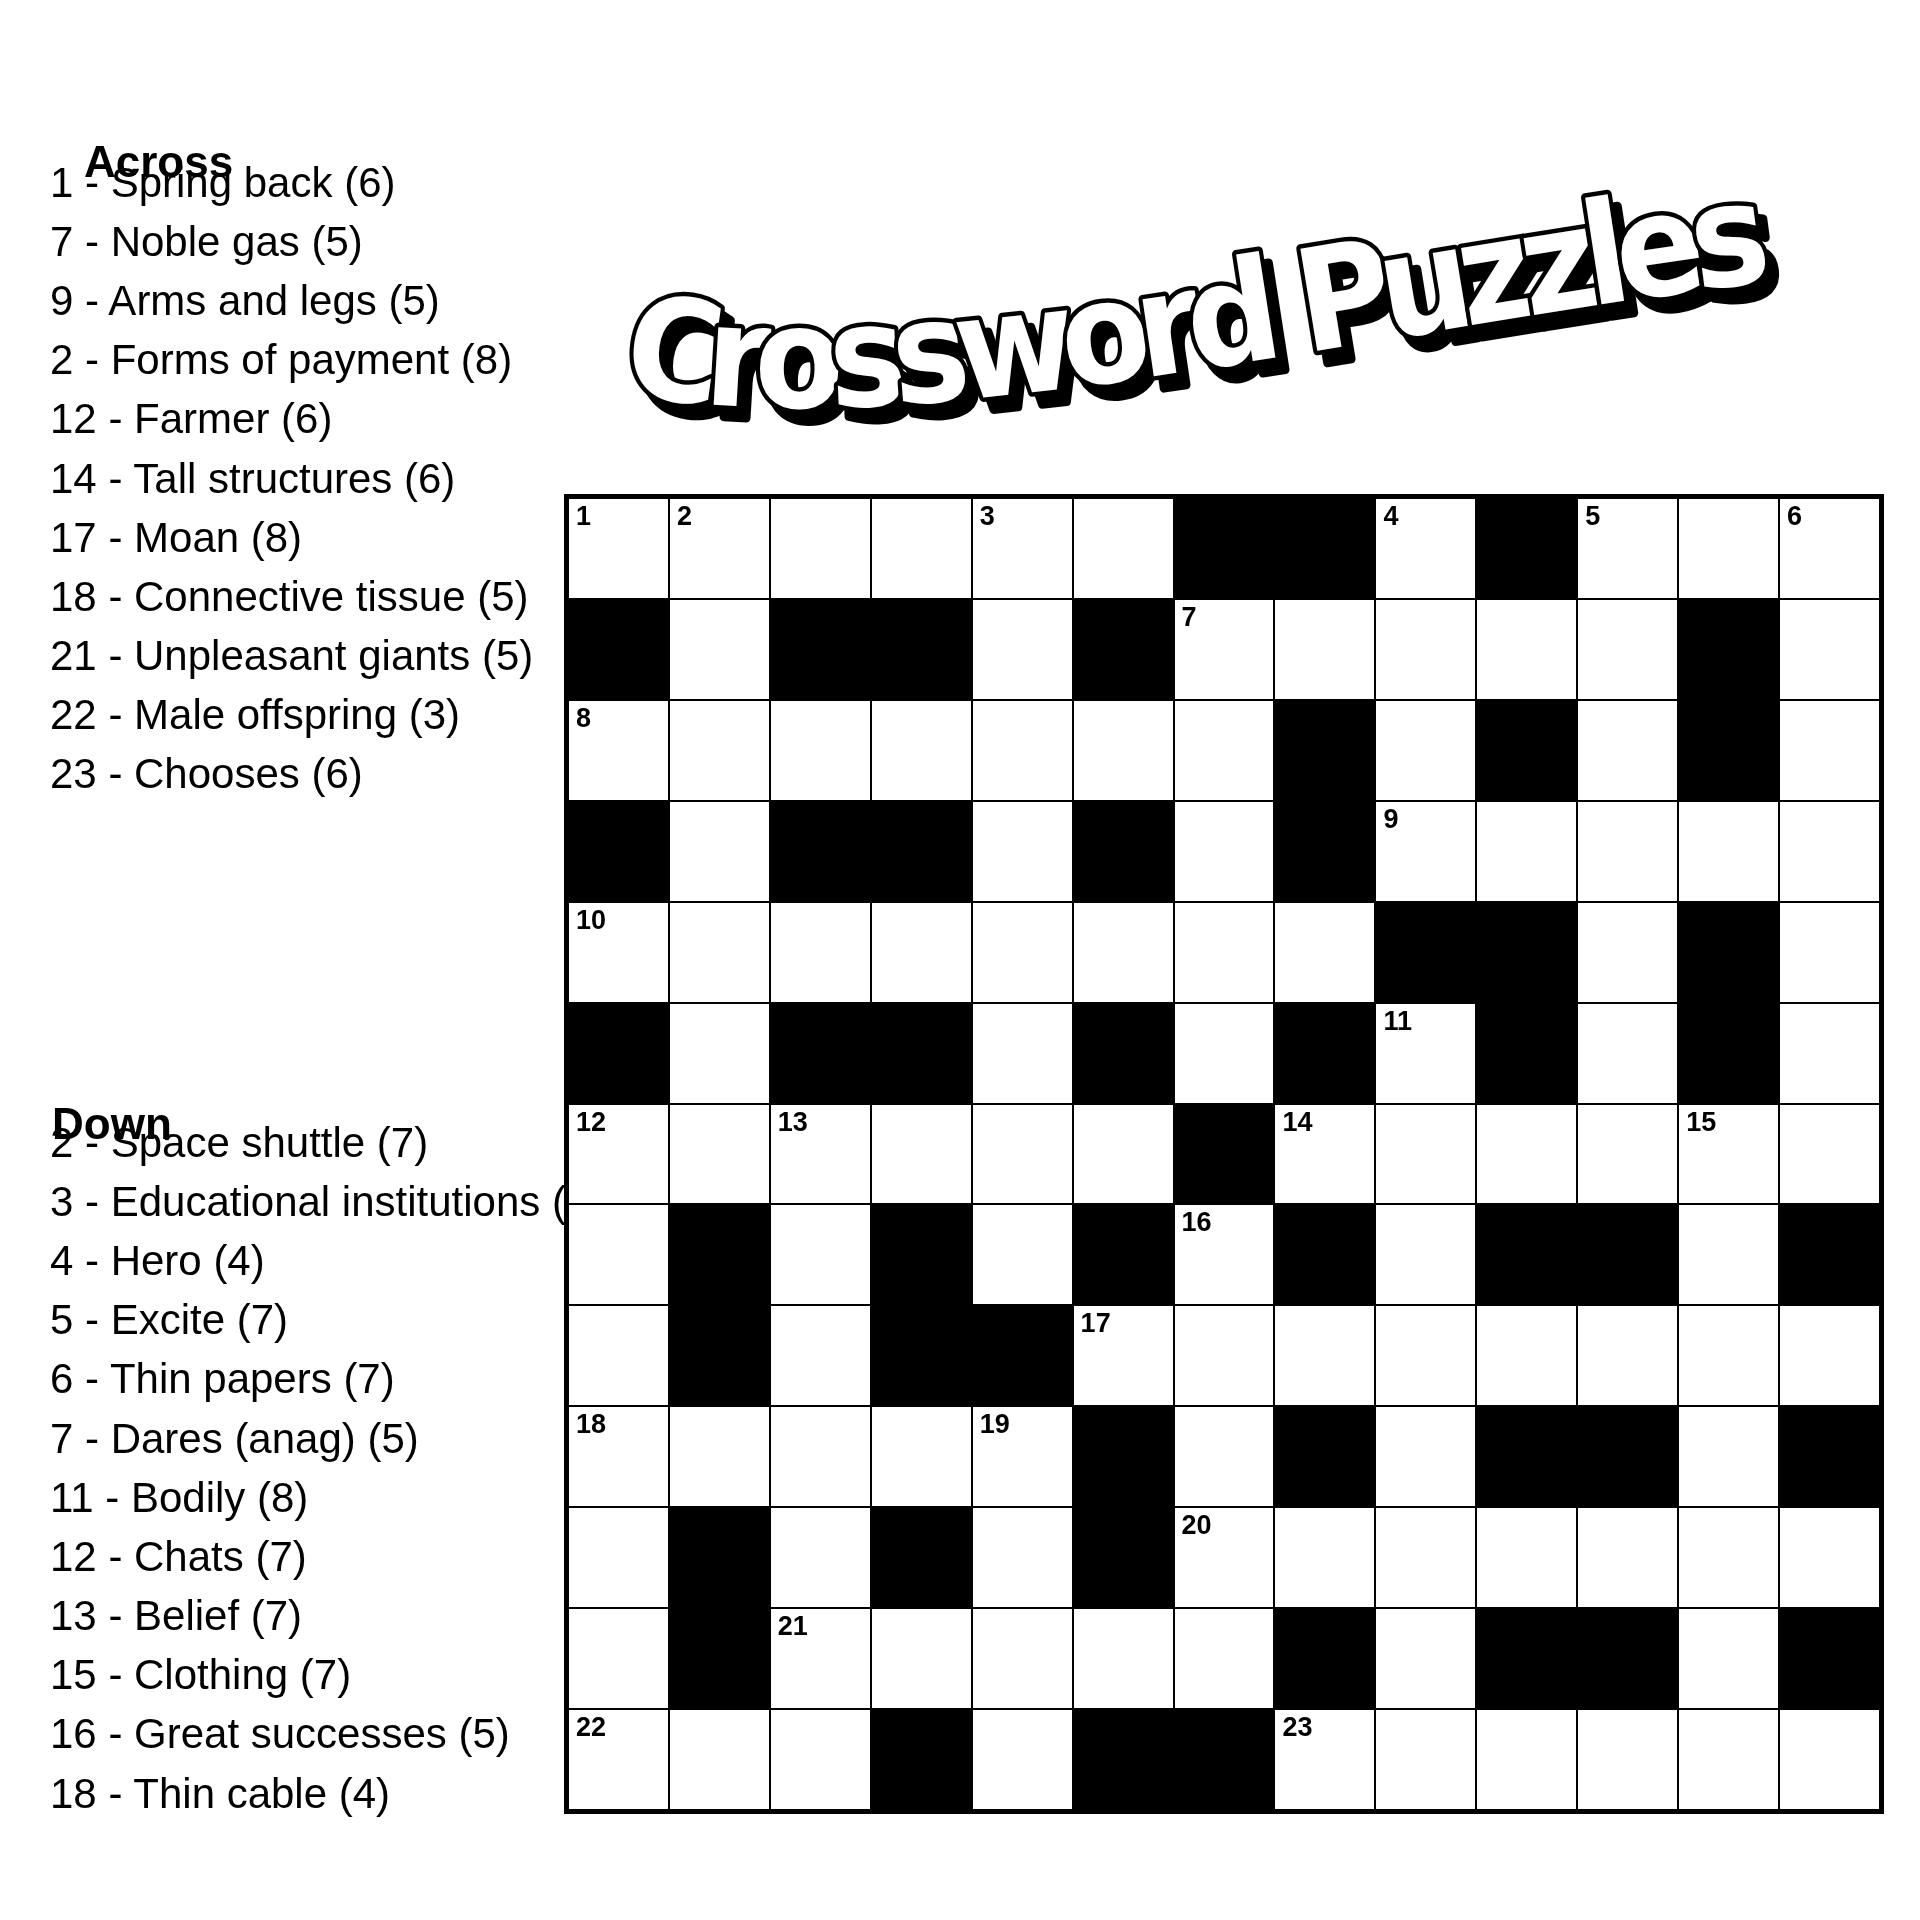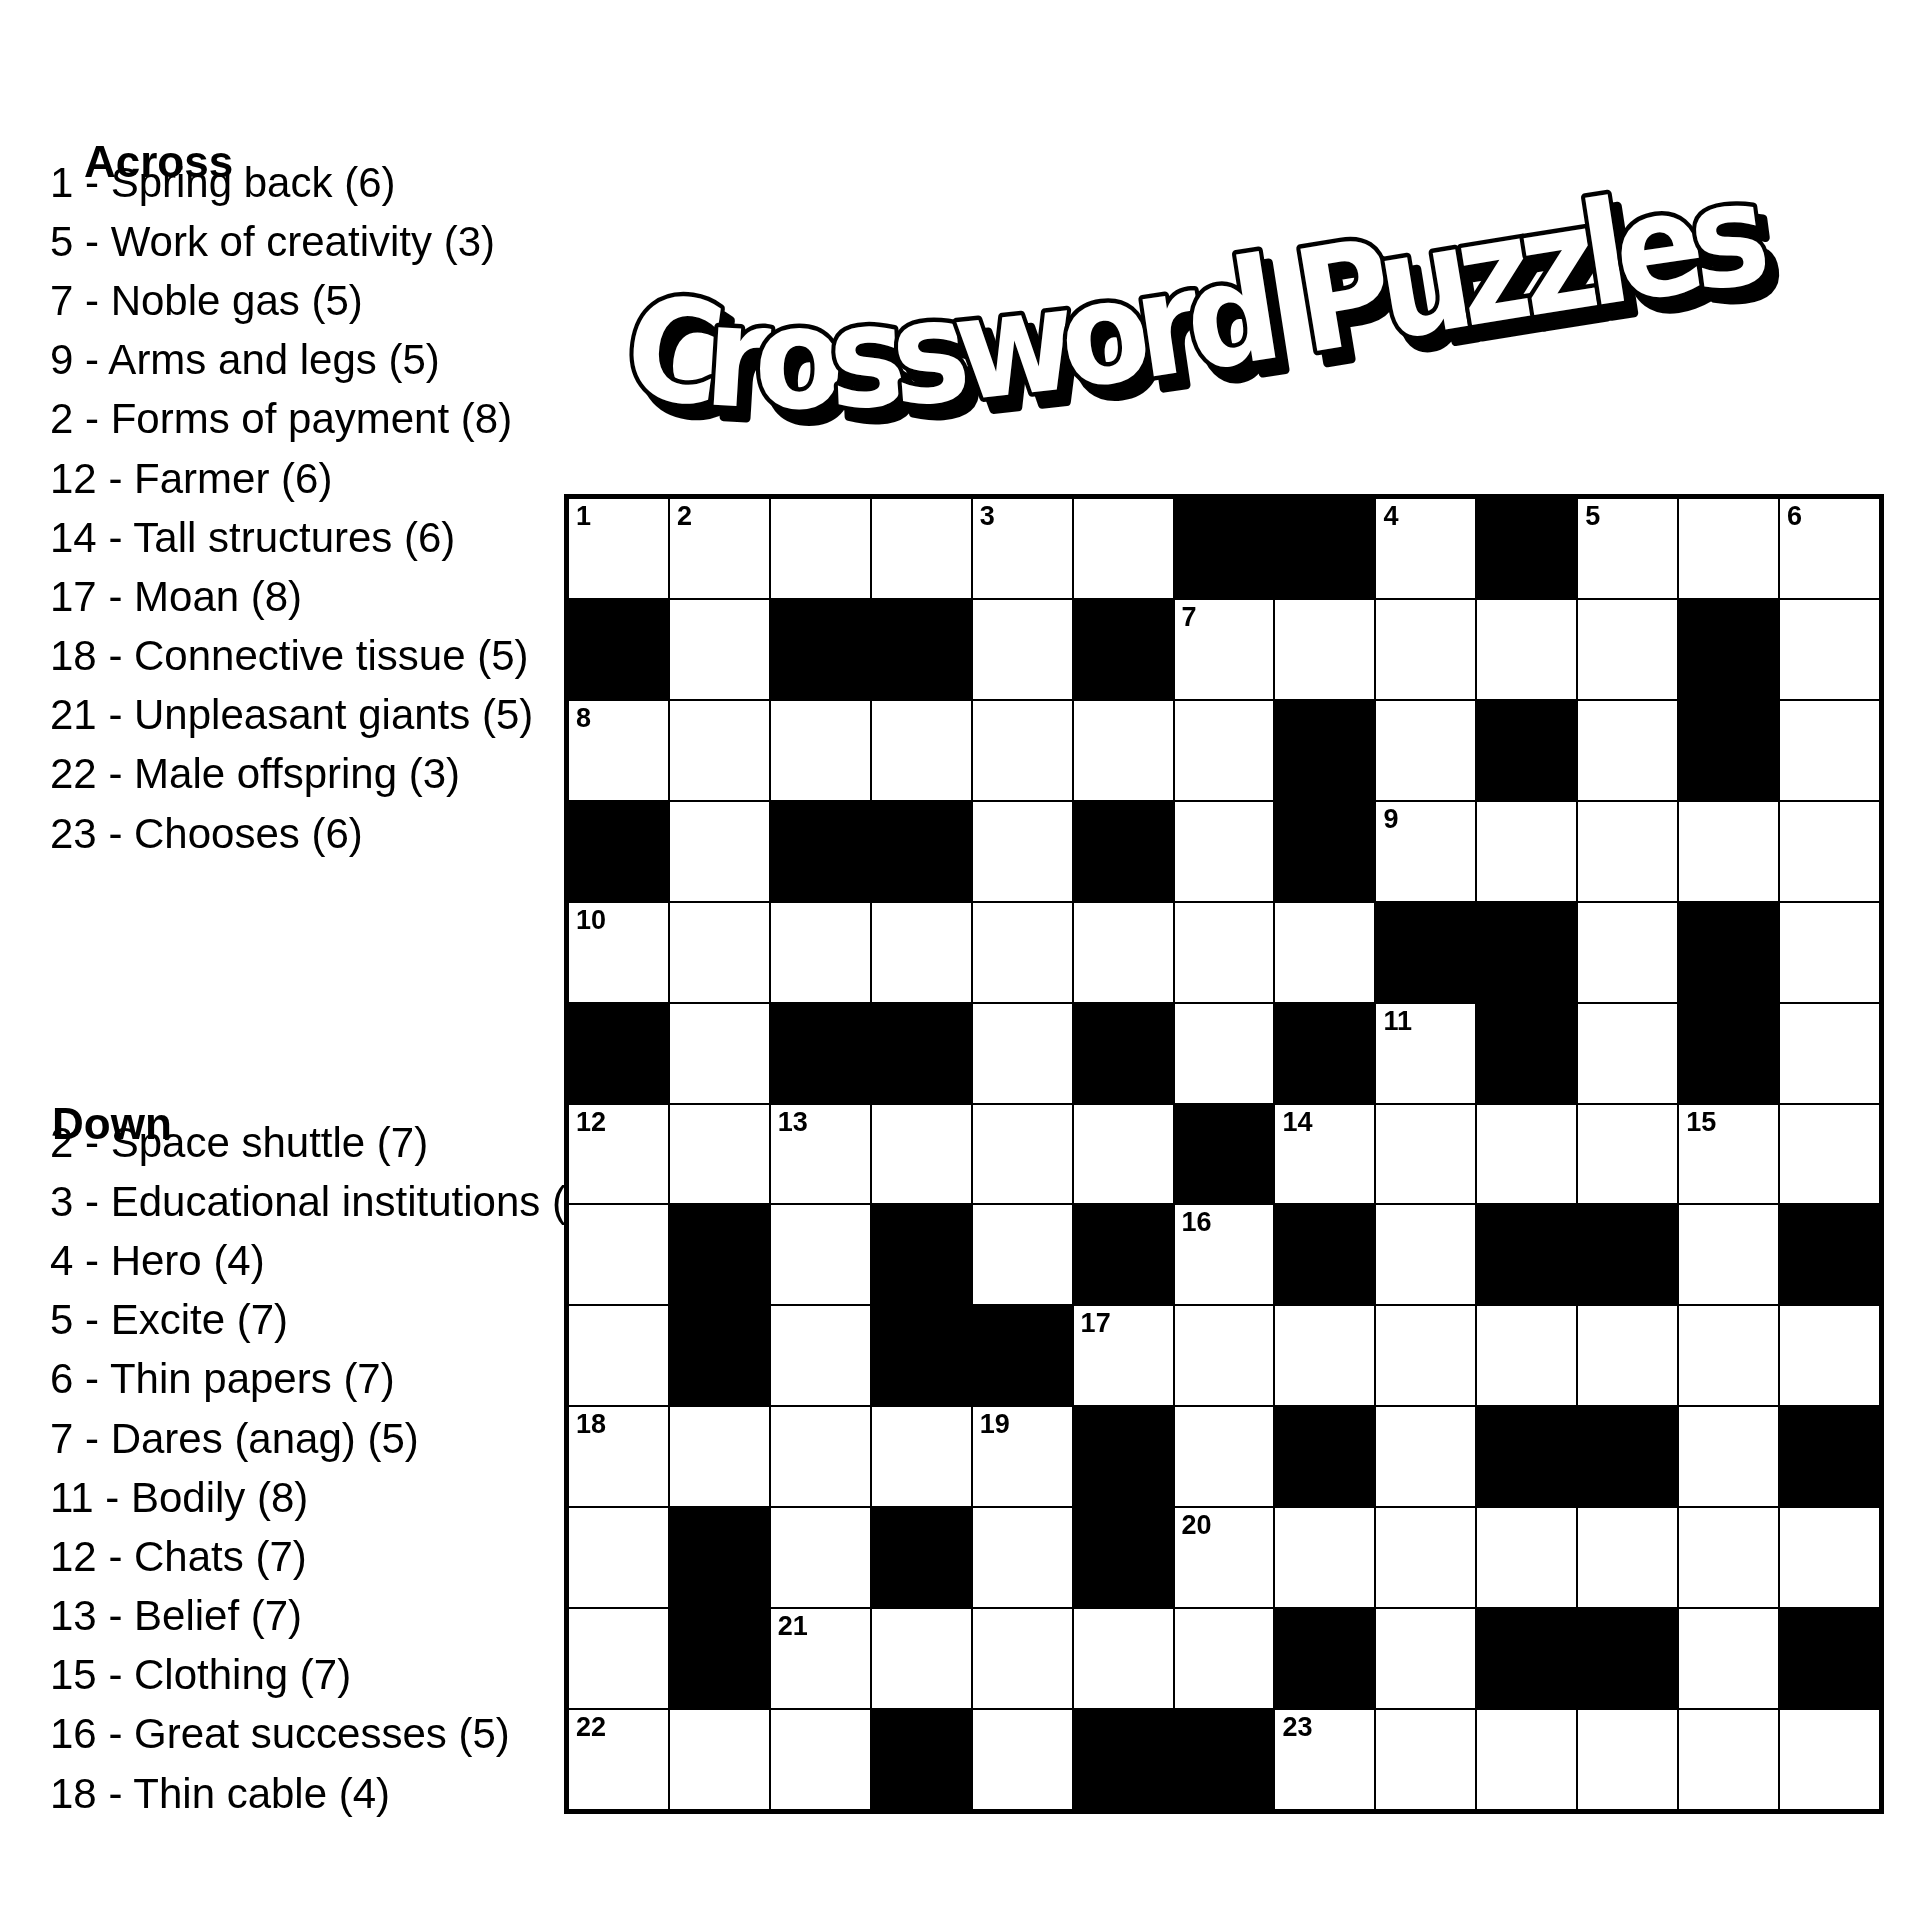--- a/index.html
+++ b/index.html
@@ -87,21 +87,20 @@
 </style>
 </head>
 <body>
 
 <div class="page">
 
   <h2 class="clue-header" id="across-header">Across</h2>
 
   <ul class="clue-list" id="across-list">
       <li>1 - Spring back (6)</li>
-      <li>5 - Work of creativity (3)</li>
       <li>7 - Noble gas (5)</li>
       <li>9 - Arms and legs (5)</li>
       <li>2 - Forms of payment (8)</li>
       <li>12 - Farmer (6)</li>
       <li>14 - Tall structures (6)</li>
       <li>17 - Moan (8)</li>
       <li>18 - Connective tissue (5)</li>
       <li>21 - Unpleasant giants (5)</li>
       <li>22 - Male offspring (3)</li>
       <li>23 - Chooses (6)</li>

